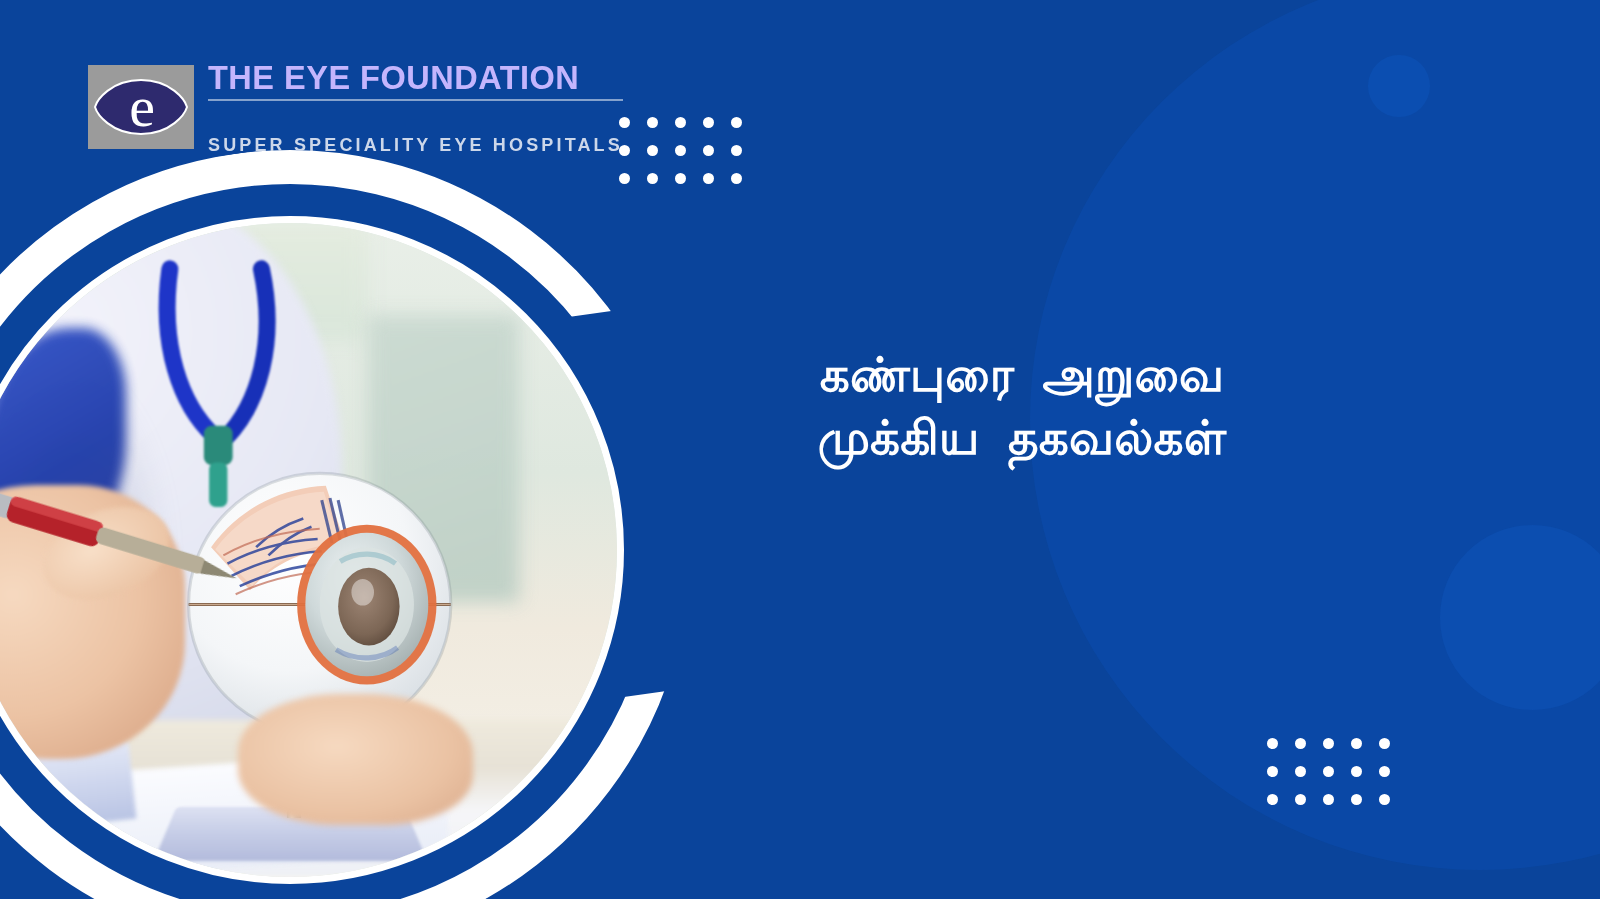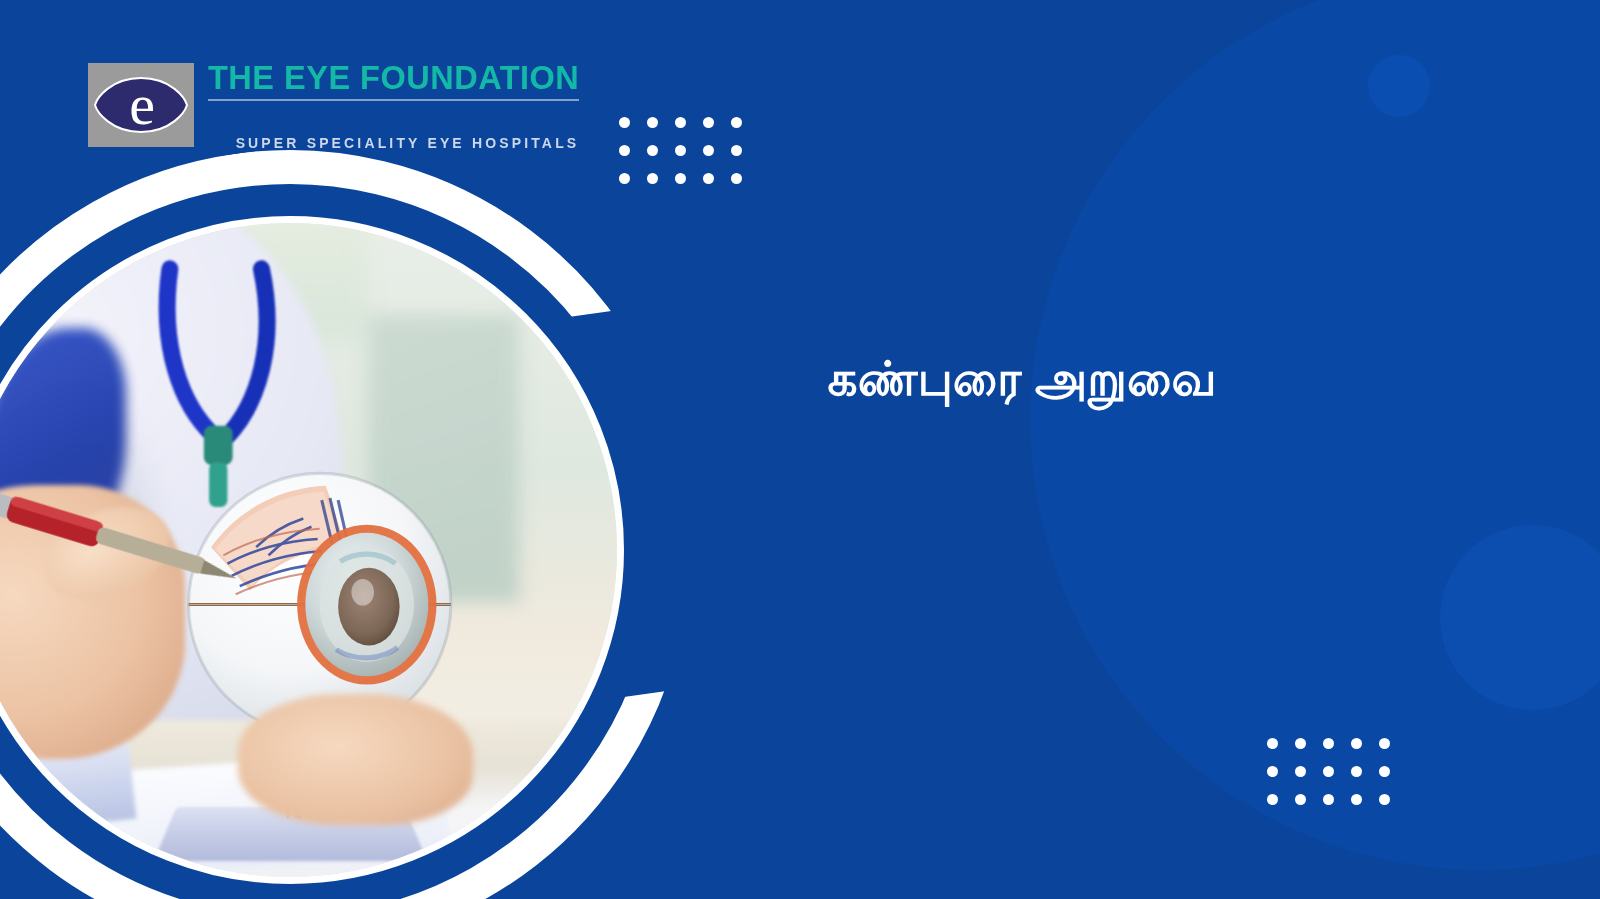--- a/index.html
+++ b/index.html
@@ -69,36 +69,36 @@
     flex: 0 0 auto;
   }
   .logo-mark svg { display: block; }
   .logo-words {
     display: flex;
     flex-direction: column;
     justify-content: center;
     padding-top: 4px;
   }
   .logo-title {
-    color: #14b8a6;
+    color: #c4b5fd;
     font-size: 32.5px;
     font-weight: 700;
     letter-spacing: .5px;
     line-height: 1.04;
     white-space: nowrap;
   }
   .logo-rule {
     height: 2px;
     background: rgba(255,255,255,.5);
     margin: 3px 0 3px 0;
     width: 100%;
   }
   .logo-sub {
     color: #ccd7ea;
-    font-size: 14px;
+    font-size: 18px;
     font-weight: 600;
     letter-spacing: 3.15px;
     line-height: 1.1;
     text-align: right;
     white-space: nowrap;
     margin-top: 32px;
   }
 
   
   .dot-grid {
@@ -307,20 +307,21 @@
     z-index: 35;
     text-align: center;
   }
   .headline-line {
     color: #ffffff;
     font-size: 47px;
     font-weight: 700;
     line-height: 1.33;
     letter-spacing: .2px;
     white-space: nowrap;
+    font-family: Liberation Mono, monospace;
   }
 </style>
 </head>
 <body>
 
 <div class="banner">
 
   <div class="blob blob-large"></div>
   <div class="blob blob-small-top"></div>
   <div class="blob blob-mid-right"></div>
@@ -485,15 +486,16 @@
             <rect x="146" y="20" width="112" height="17" rx="6" fill="#b7ae98"></rect>
             <path d="M256 22 L292 30 L256 36 Z" fill="#8d8873"></path>
           </svg>
         </div>
       </div>
     </div>
   </div>
 
   <div class="headline">
     <div class="headline-line">கண்புரை அறுவை</div>
+    <div class="headline-line">முக்கிய தகவல்கள்</div>
   </div>
 
 </div>
 
 </body></html>

